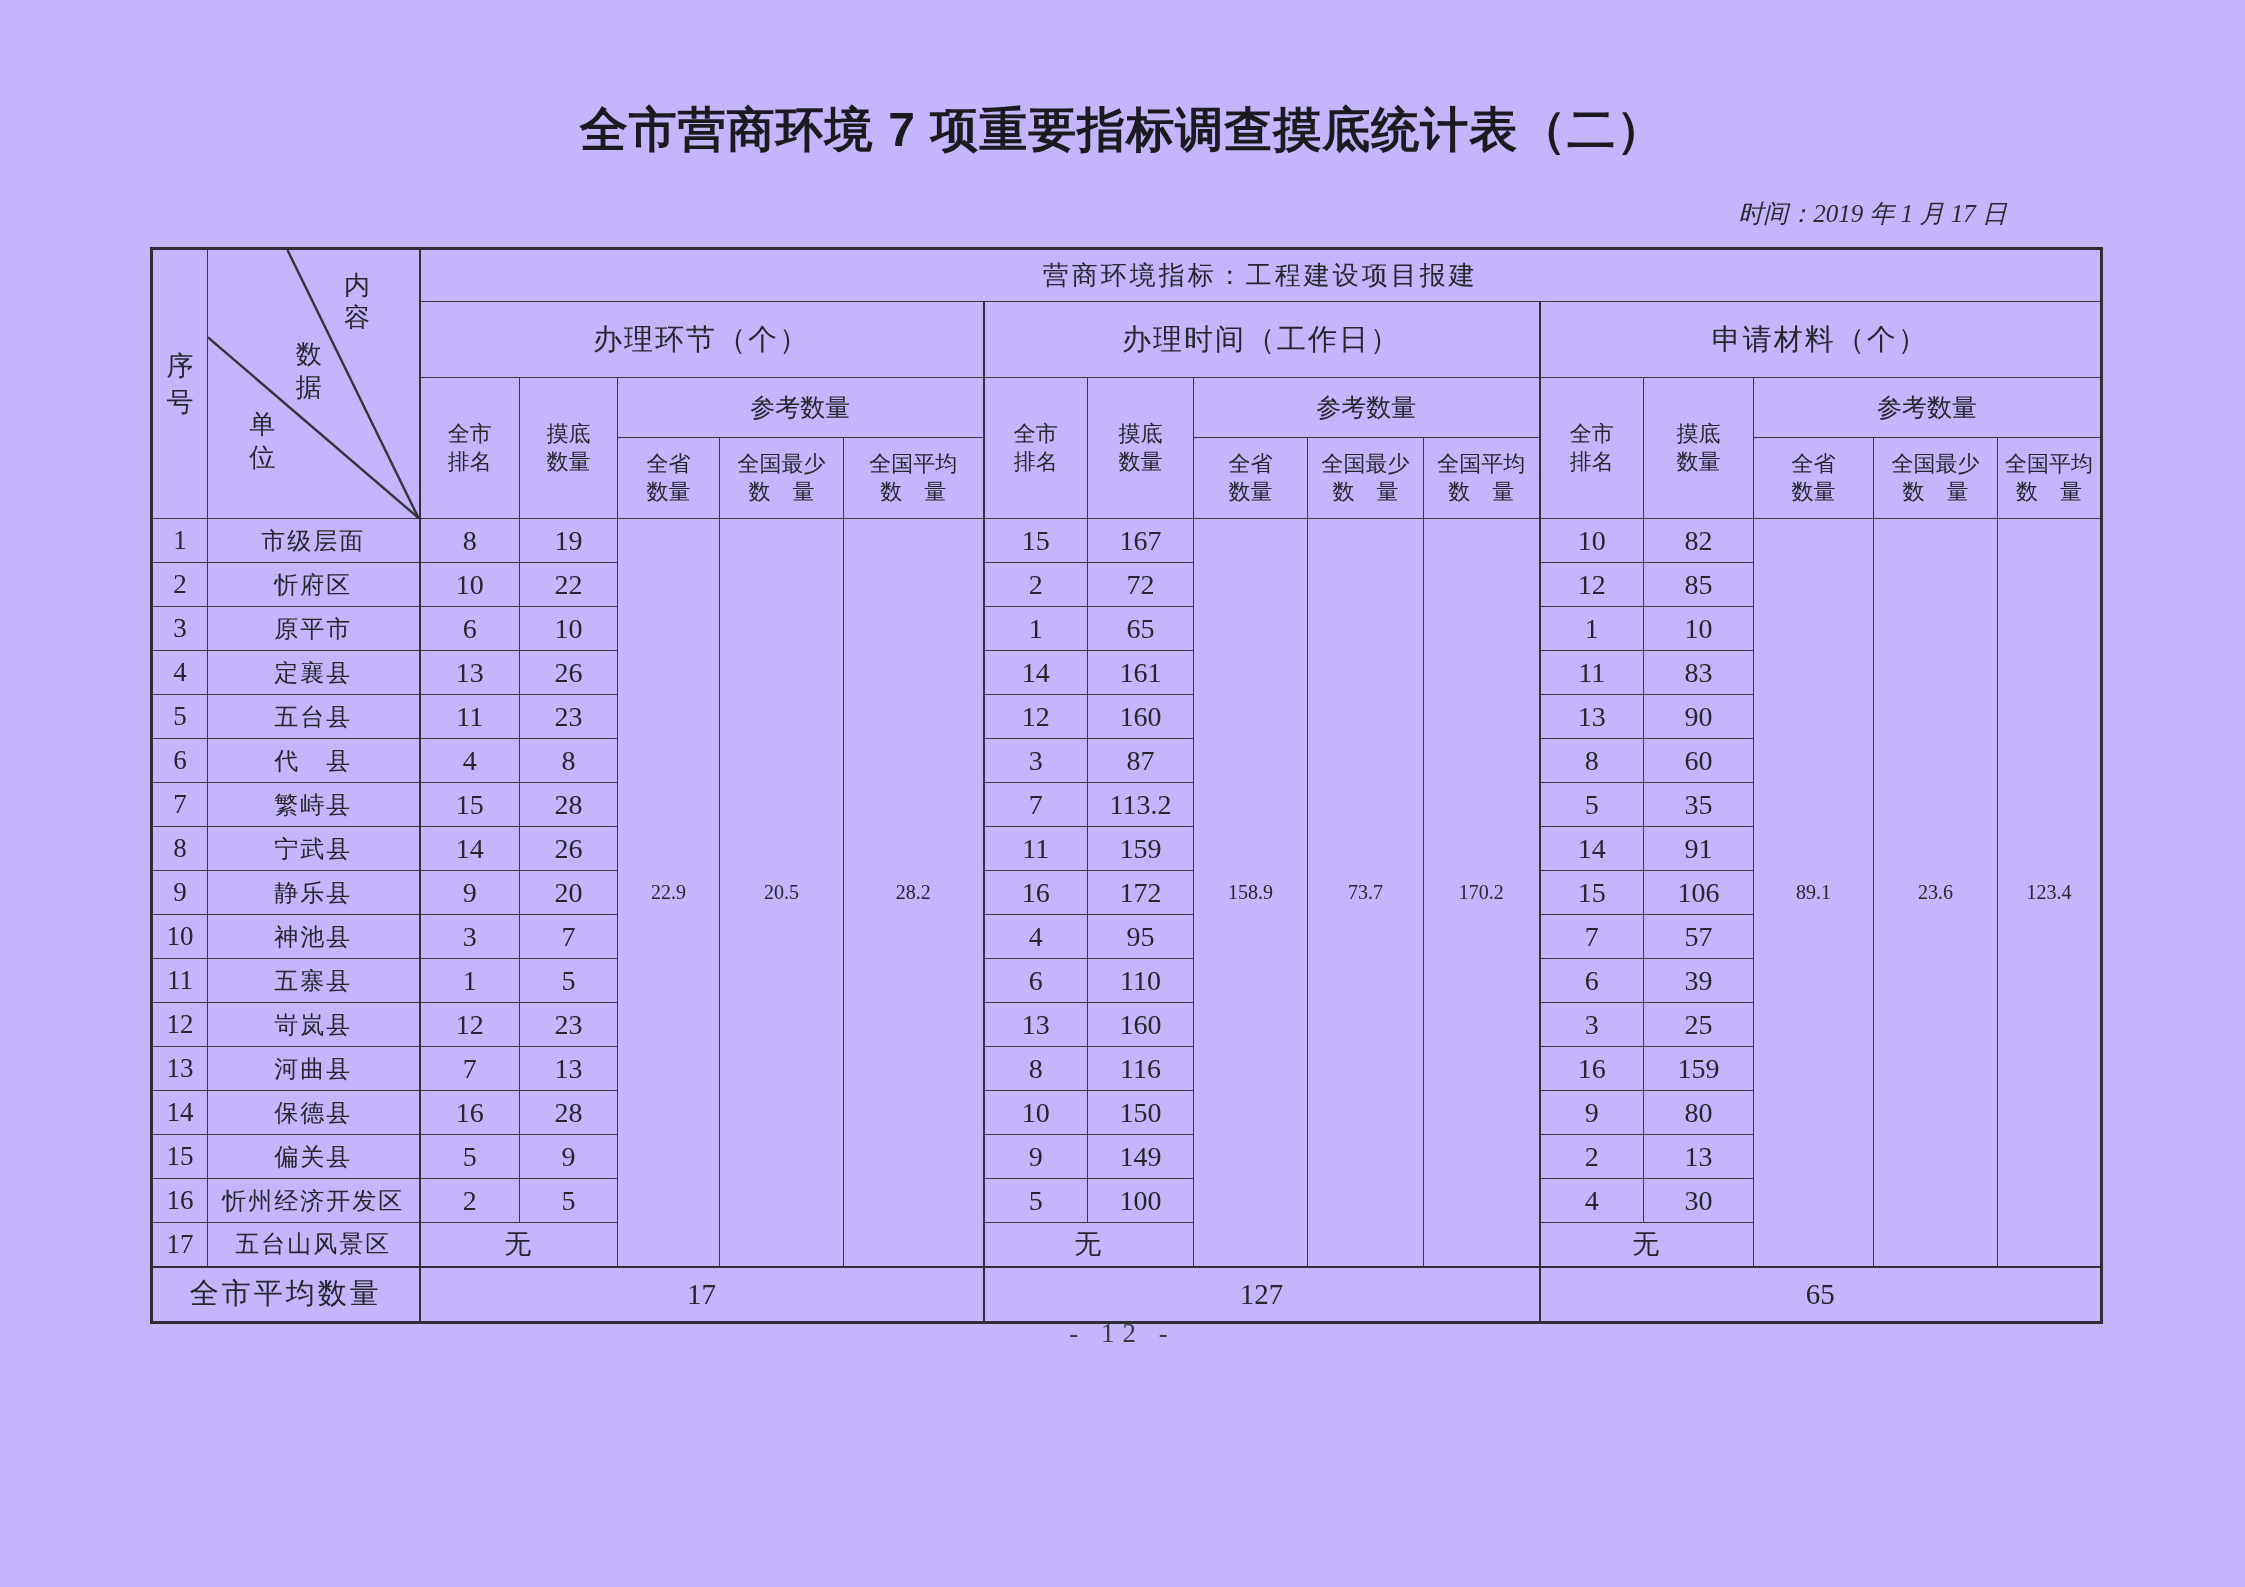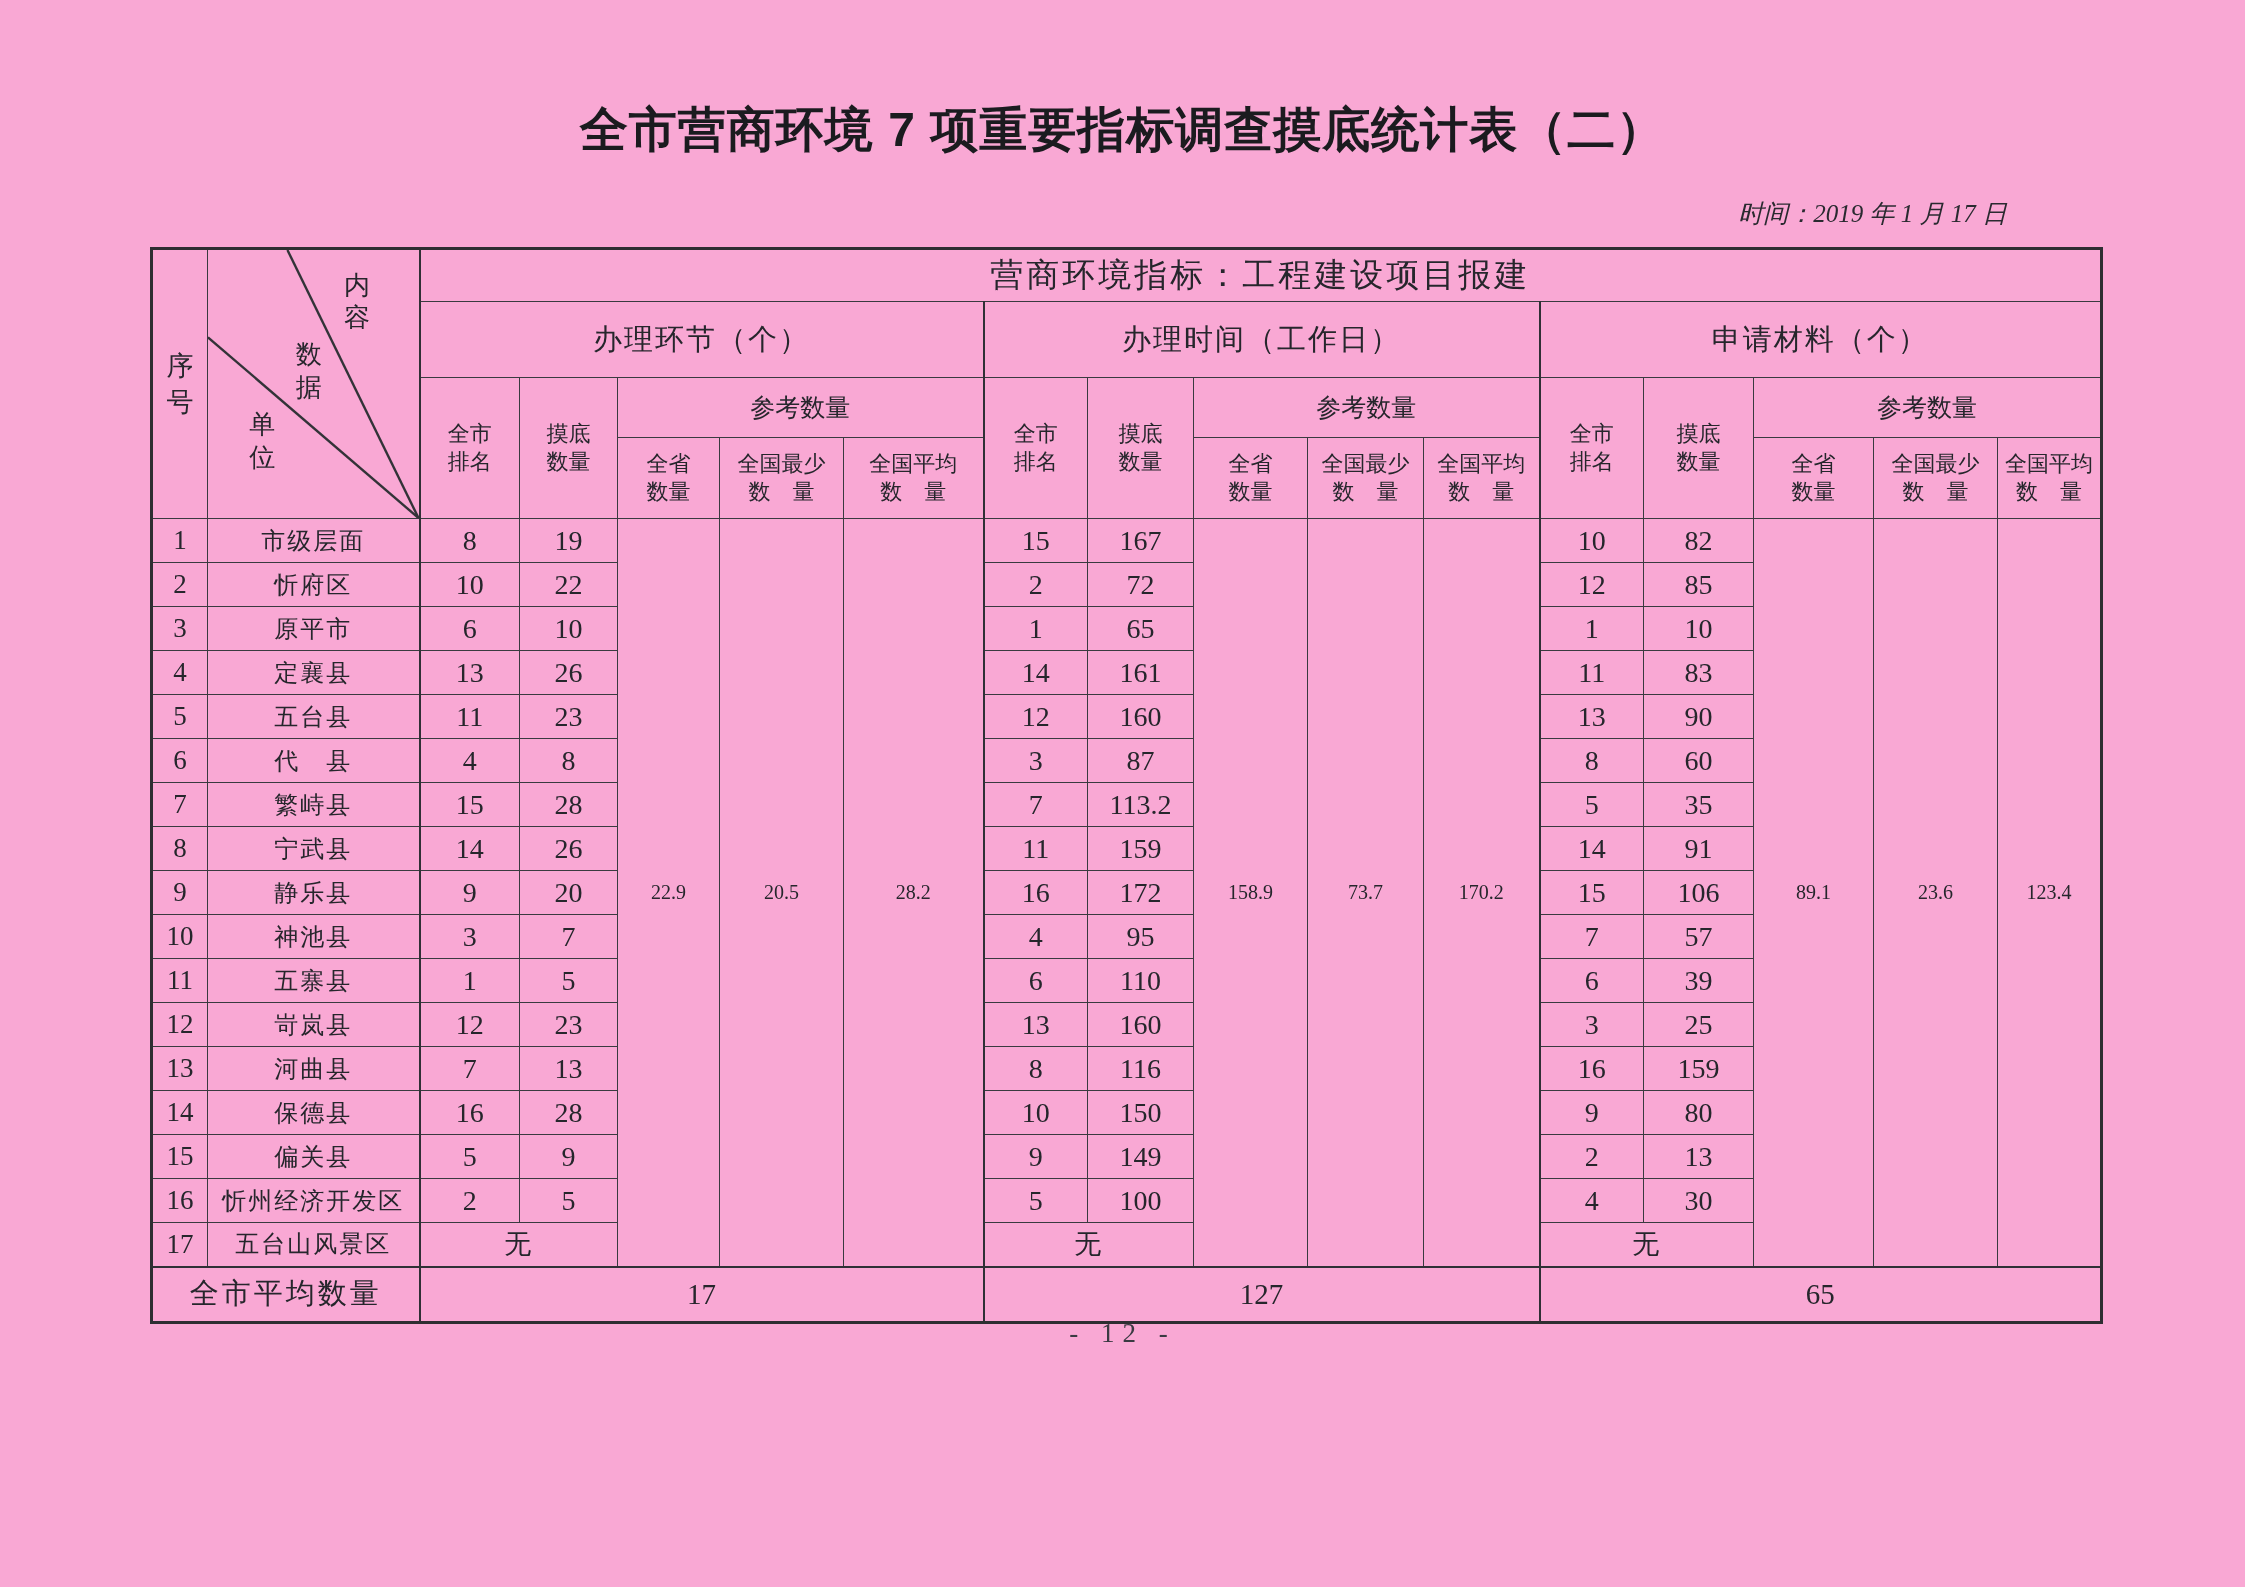--- a/index.html
+++ b/index.html
@@ -1,18 +1,18 @@
 <!DOCTYPE html>
 <html><head>
 <meta charset="utf-8">
 <style>
   html,body { margin:0; padding:0; background:#ffffff; }
   .page {
     position:relative; width:2245px; height:1587px;
-    background:#f9a8d4; overflow:hidden;
+    background:#c4b5fd; overflow:hidden;
     font-family:"Liberation Sans", sans-serif; color:#232327;
   }
   .title {
     position:absolute; top:98px; left:0; width:100%;
     text-align:center; font-size:48px; font-weight:bold;
     letter-spacing:1px; color:#1b1b1f; white-space:nowrap;
   }
   .date-line {
     position:absolute; top:197px; right:238px;
     font-size:25px; font-family:"Liberation Serif", serif; color:#2a2a30;font-style:italic;
@@ -33,21 +33,21 @@
     font-weight:normal; color:#26262c;
   }
   .sec-l { border-left:2.6px solid #303036 !important; }
   tr.hr1 { height:53px; }
   tr.hr2 { height:76px; }
   tr.hr3 { height:60px; }
   tr.hr4 { height:81px; }
   tbody tr.data-row { height:44px; }
   tr.avg-row { height:56px; border-top:2.2px solid #303036; }
   .pre { white-space:pre-line; line-height:1.28; }
-  .indicator { font-size:33px; font-weight:bold; letter-spacing:3px; }
+  .indicator { font-size:26px; font-weight:bold; letter-spacing:3px; }
   .sec-title { font-size:29px; letter-spacing:2px; }
   .colh { font-size:22px;margin-left:28px; }
   .refh { font-size:25px; }
   .seq  { font-family:"Liberation Serif", serif; font-size:27px; }
   .unit { font-size:24px; letter-spacing:2px; }
   .num  { font-family:"Liberation Serif", serif; font-size:28px; }
   .ref  { font-family:"Liberation Serif", serif; font-size:20px; }
   .none { font-size:27px; letter-spacing:2px; }
   .b    { font-weight:bold; }
   .avg-label { font-size:29px; font-weight:bold; letter-spacing:3px; }

